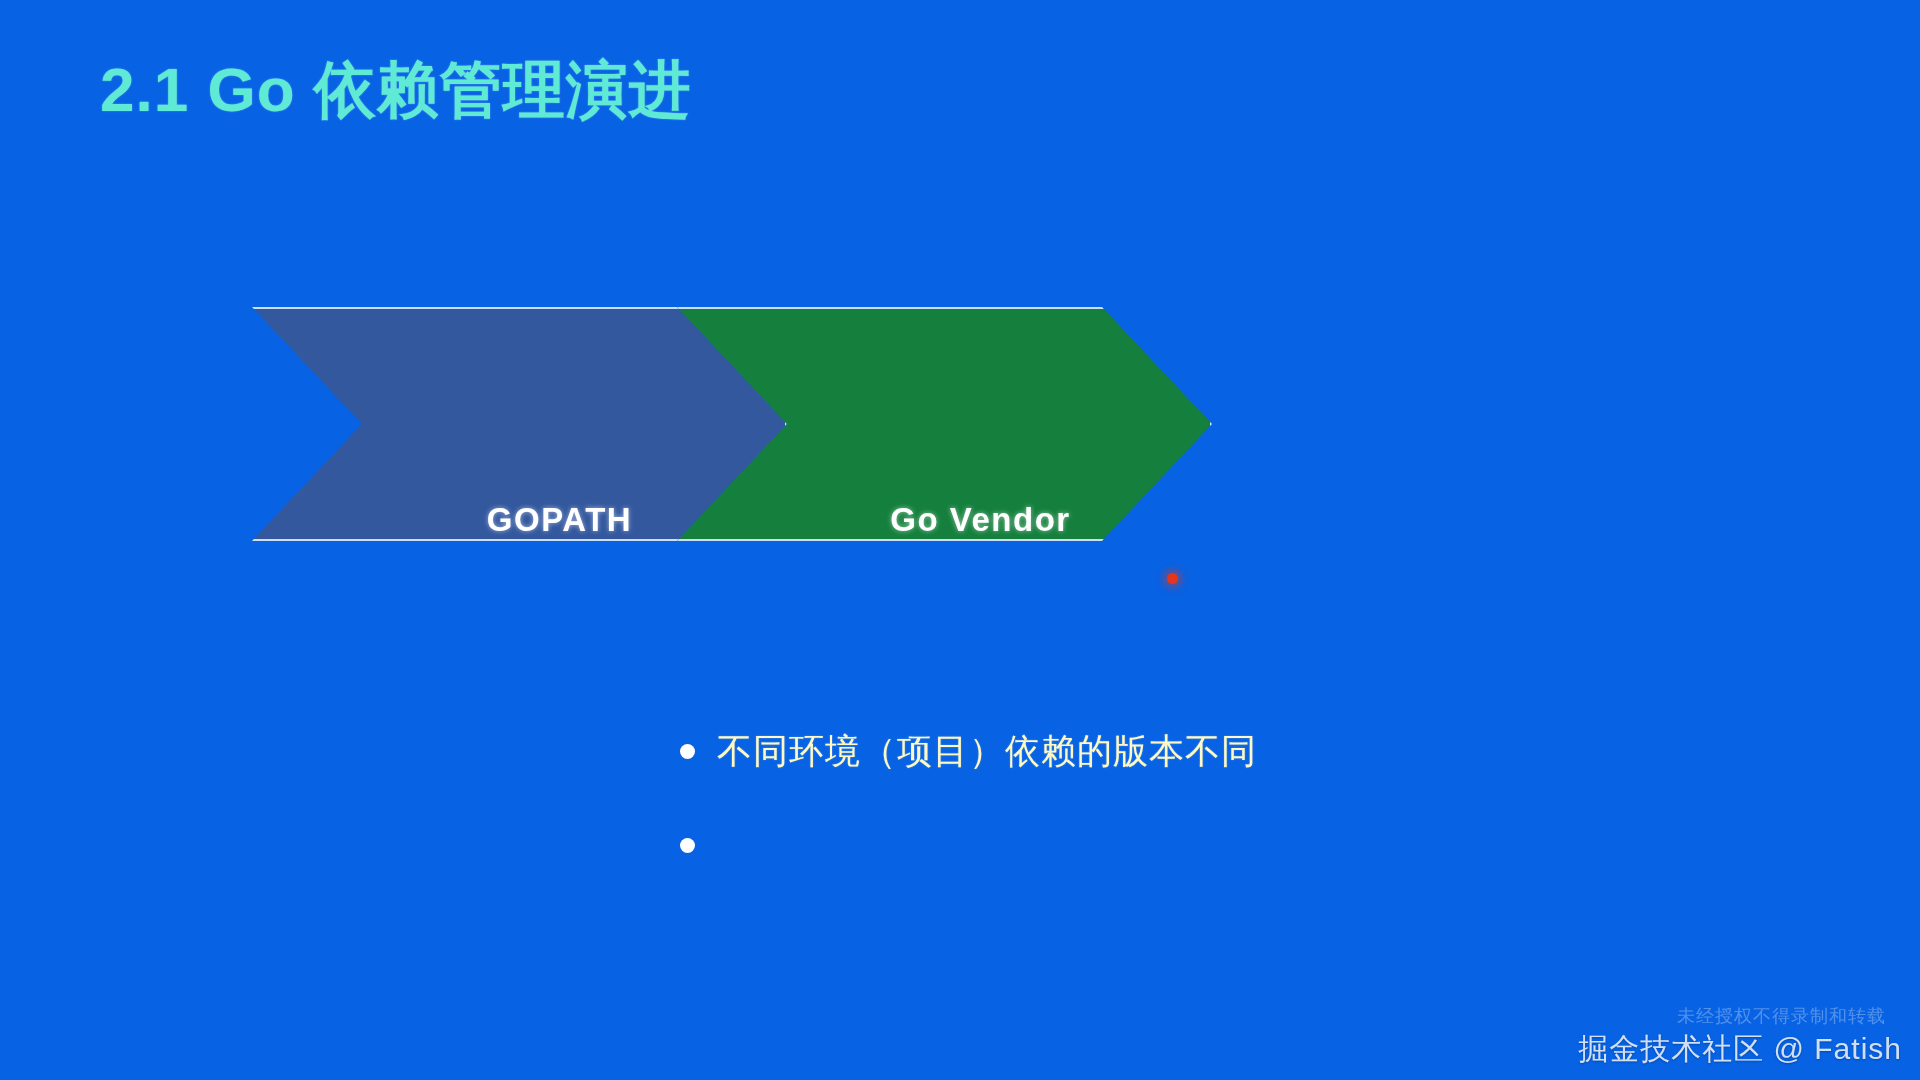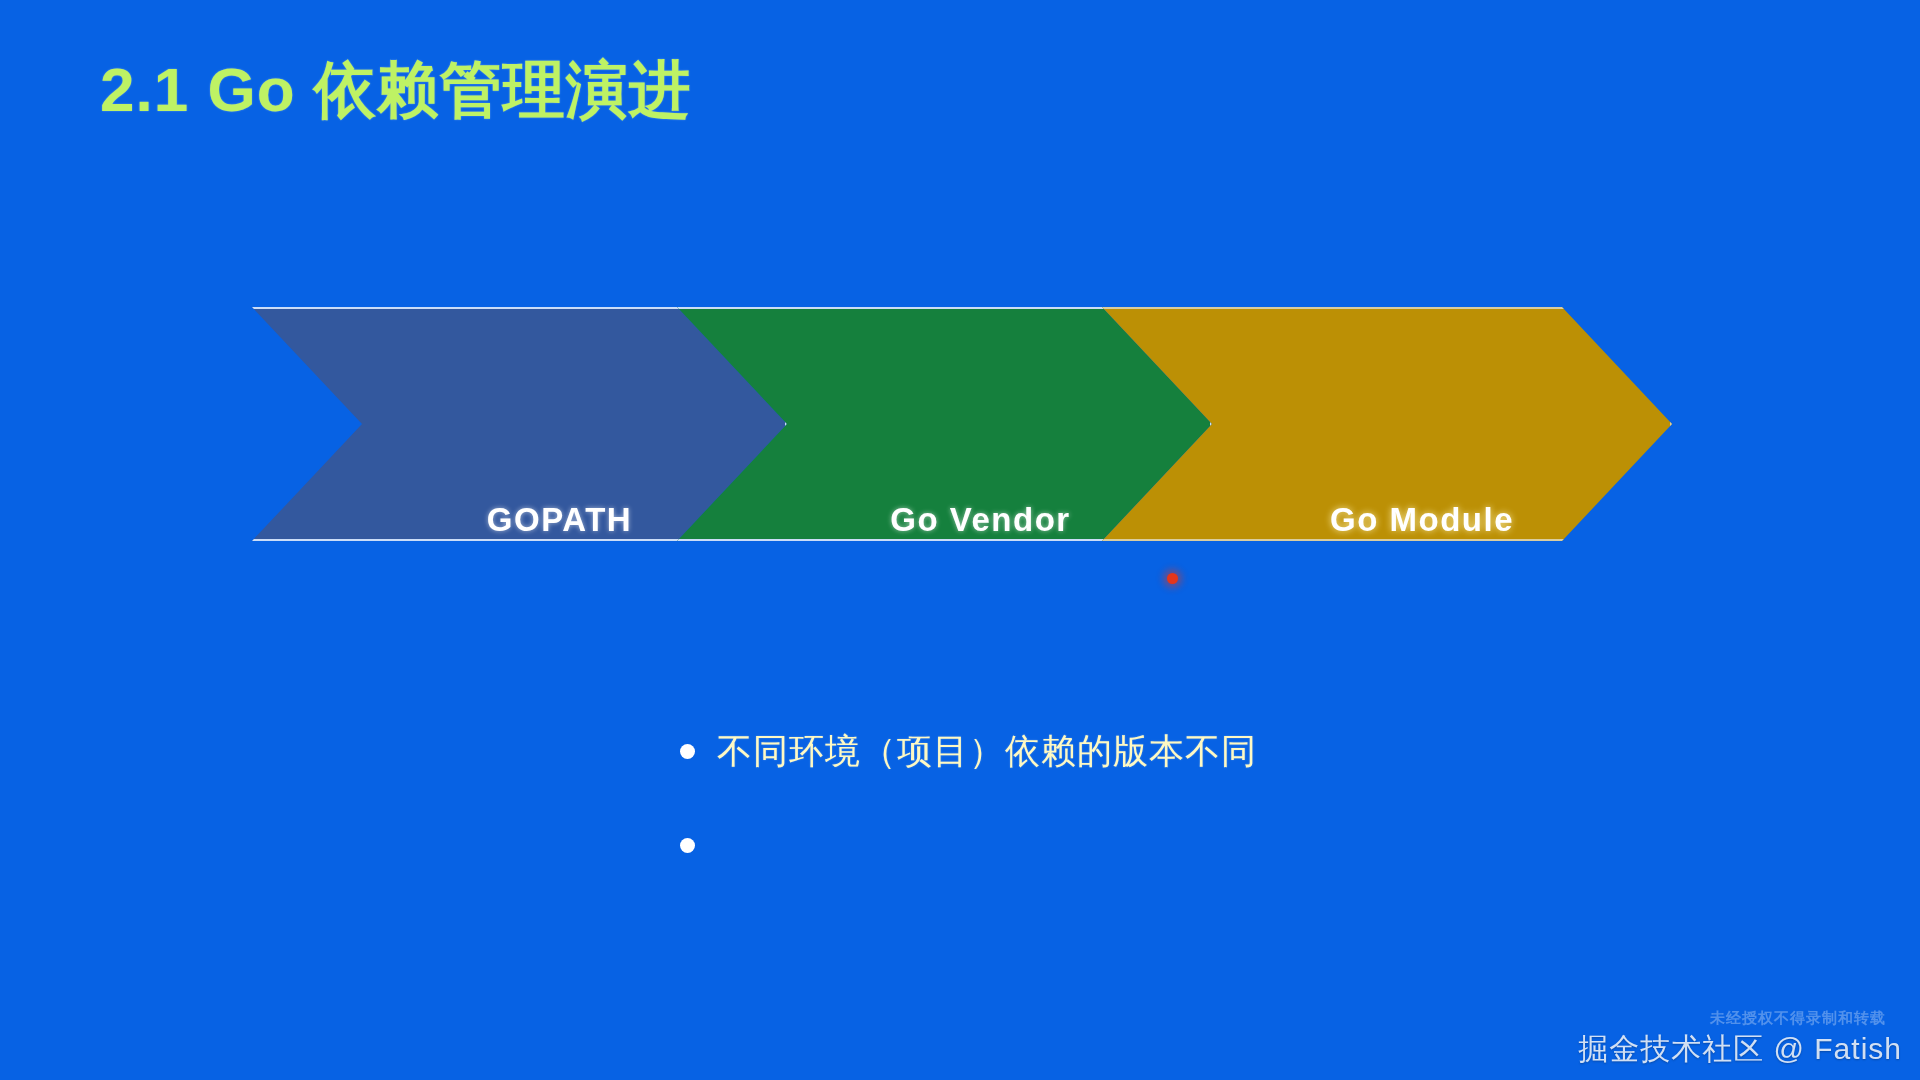--- a/index.html
+++ b/index.html
@@ -23,21 +23,21 @@
     overflow: hidden;
   }
 
   
   #slide-title {
     position: absolute;
     left: 100px;
     top: 48px;
     font-size: 62px;
     font-weight: 700;
-    color: #bef264;
+    color: #5eead4;
     letter-spacing: 1px;
     white-space: nowrap;
     text-shadow: 0 0 2px rgba(255,255,255,0.35);
   }
 
   
   #process-diagram {
     position: absolute;
     left: 252px;
     top: 307px;
@@ -144,22 +144,22 @@
     line-height: 1.2;
     white-space: nowrap;
     text-shadow: 0 0 2px rgba(255,255,255,0.3);
   }
 
   
   #watermark-notice {
     position: absolute;
     right: 34px;
     bottom: 52px;
-    font-size: 15px;
-    font-weight: 700;
+    font-size: 18px;
+    font-weight: 400;
     color: rgba(255,255,255,0.30);
     letter-spacing: 1px;
     white-space: nowrap;
     text-align: right;
   }
   #watermark-channel {
     position: absolute;
     right: 18px;
     bottom: 10px;
     font-size: 30px;
@@ -181,23 +181,20 @@
   <div id="process-diagram">
 
     <div id="chevron-step-1" class="chevron">
       <span class="chevron-label">GOPATH</span>
     </div>
 
     <div id="chevron-step-2" class="chevron">
       <span class="chevron-label">Go Vendor</span>
     </div>
 
-    <div id="chevron-step-3" class="chevron">
-      <span class="chevron-label">Go Module</span>
-    </div>
 
   </div>
 
   <div id="cursor-dot"></div>
 
   <div id="bullet-list">
 
     <div class="bullet-item">
       <span class="bullet-marker"></span>
       <span class="bullet-text">不同环境（项目）依赖的版本不同</span>

